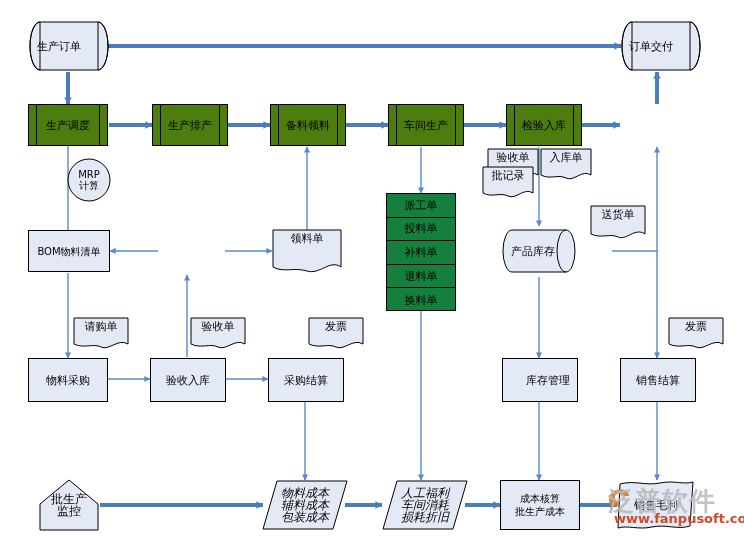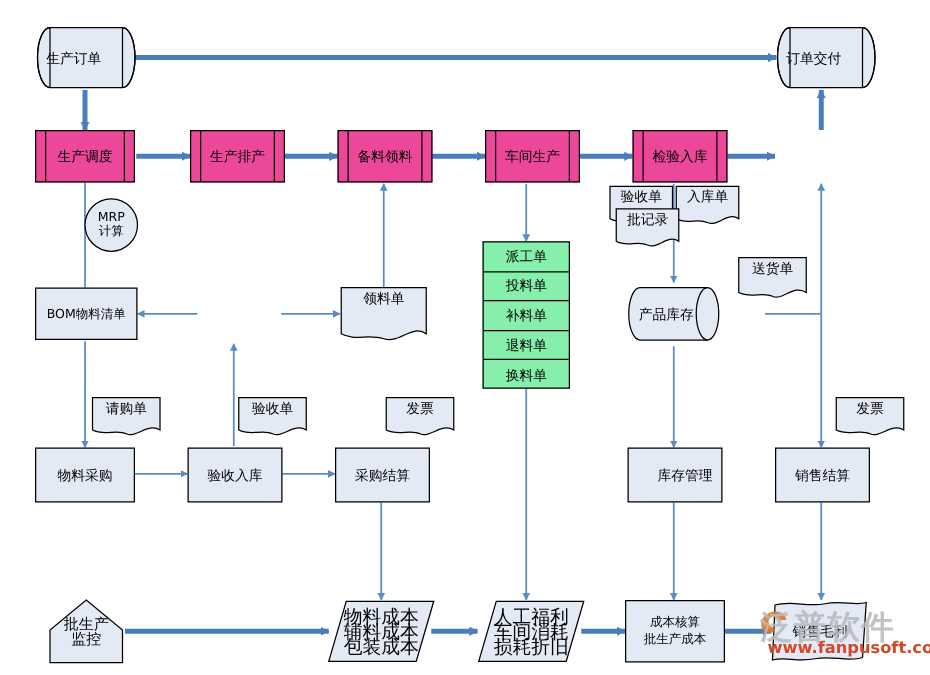--- a/index.html
+++ b/index.html
@@ -34,35 +34,35 @@
     letter-spacing:0px;
     z-index:5;
   }
   
   .rect{
     background:#e4eaf5;
     border:1px solid #000000;
   }
   
   .pproc{
-    background:#ec4899;
+    background:#4d7c0f;
     border:1px solid #000000;
   }
   .pproc .bar{
     position:absolute;
     top:0;bottom:0;
     width:0;
     border-left:1px solid #000000;
   }
   .pproc .bar.l{left:7px;}
   .pproc .bar.r{right:7px;}
   
   .stack{
     position:absolute;
-    background:#86efac;
+    background:#15803d;
     border:1px solid #000000;
     box-sizing:border-box;
     z-index:5;
   }
   .stack .row{
     box-sizing:border-box;
     display:flex;align-items:center;justify-content:center;
     font-size:11px;color:#000;
     border-bottom:1px solid #000000;
   }
@@ -81,21 +81,21 @@
     text-align:center;
     font-size:11px;line-height:13px;
     color:#000000;
     white-space:pre-line;
     z-index:2;
   }
   .shape.circle .lbl{font-size:10px;line-height:11px;}
   .shape.doc .lbl{align-items:flex-start;padding-top:3px;}
   .shape.cyl .lbl{justify-content:flex-start;padding-left:9px;}
   .shape.home .lbl{align-items:flex-end;padding-bottom:2px;font-size:12px;line-height:12px;}
-  .shape.para .lbl{font-size:15px;line-height:12px;}
+  .shape.para .lbl{font-size:12px;line-height:12px;font-style:italic;}
   
   #watermark{
     position:absolute;
     z-index:9;
     pointer-events:none;
     user-select:none;
   }
   #wm-main{
     position:absolute;
     left:0;top:0;
@@ -294,21 +294,21 @@
     <div class="lbl">验收单</div>
   </div>
 
   <div class="shape doc" style="left:540px;top:148px;width:52px;height:34px;">
     <svg width="52" height="34" viewBox="0 0 52 34">
       <path d="M1,1 L51,1 L51,27 C42,21 34,34 26,30 C18,26 10,32 1,27 Z" fill="#e4eaf5" stroke="#000" stroke-width="1"></path>
     </svg>
     <div class="lbl">入库单</div>
   </div>
 
-  <div class="shape doc" style="left:492px;top:166px;width:52px;height:34px;">
+  <div class="shape doc" style="left:482px;top:166px;width:52px;height:34px;">
     <svg width="52" height="34" viewBox="0 0 52 34">
       <path d="M1,1 L51,1 L51,27 C42,21 34,34 26,30 C18,26 10,32 1,27 Z" fill="#e4eaf5" stroke="#000" stroke-width="1"></path>
     </svg>
     <div class="lbl">批记录</div>
   </div>
 
   <div class="shape cyl" style="left:502px;top:228px;width:76px;height:46px;">
     <svg width="76" height="46" viewBox="0 0 76 46">
       <path d="M10,2 L64,2 A9,21 0 0 1 64,44 L10,44 A9,21 0 0 1 10,2 Z" fill="#e4eaf5" stroke="#000" stroke-width="1"></path>
       <path d="M64,2 A9,21 0 0 0 64,44" fill="none" stroke="#000" stroke-width="1"></path>

